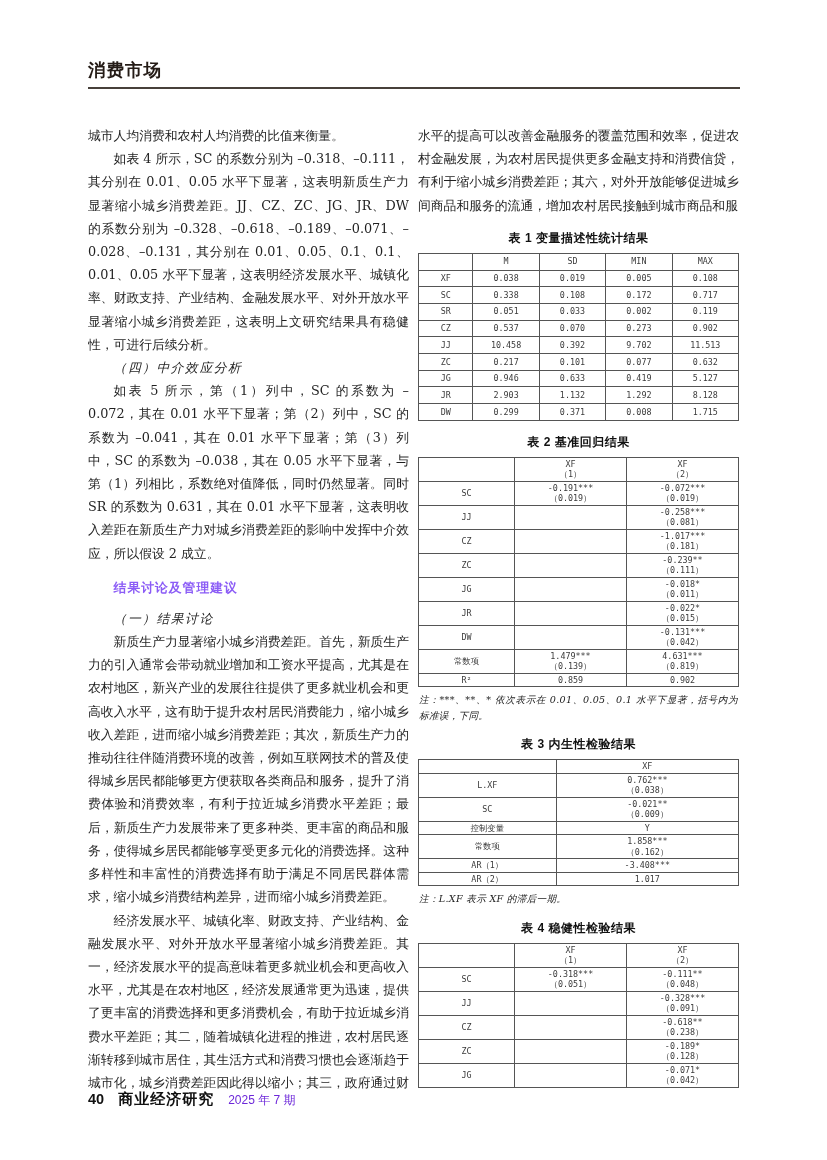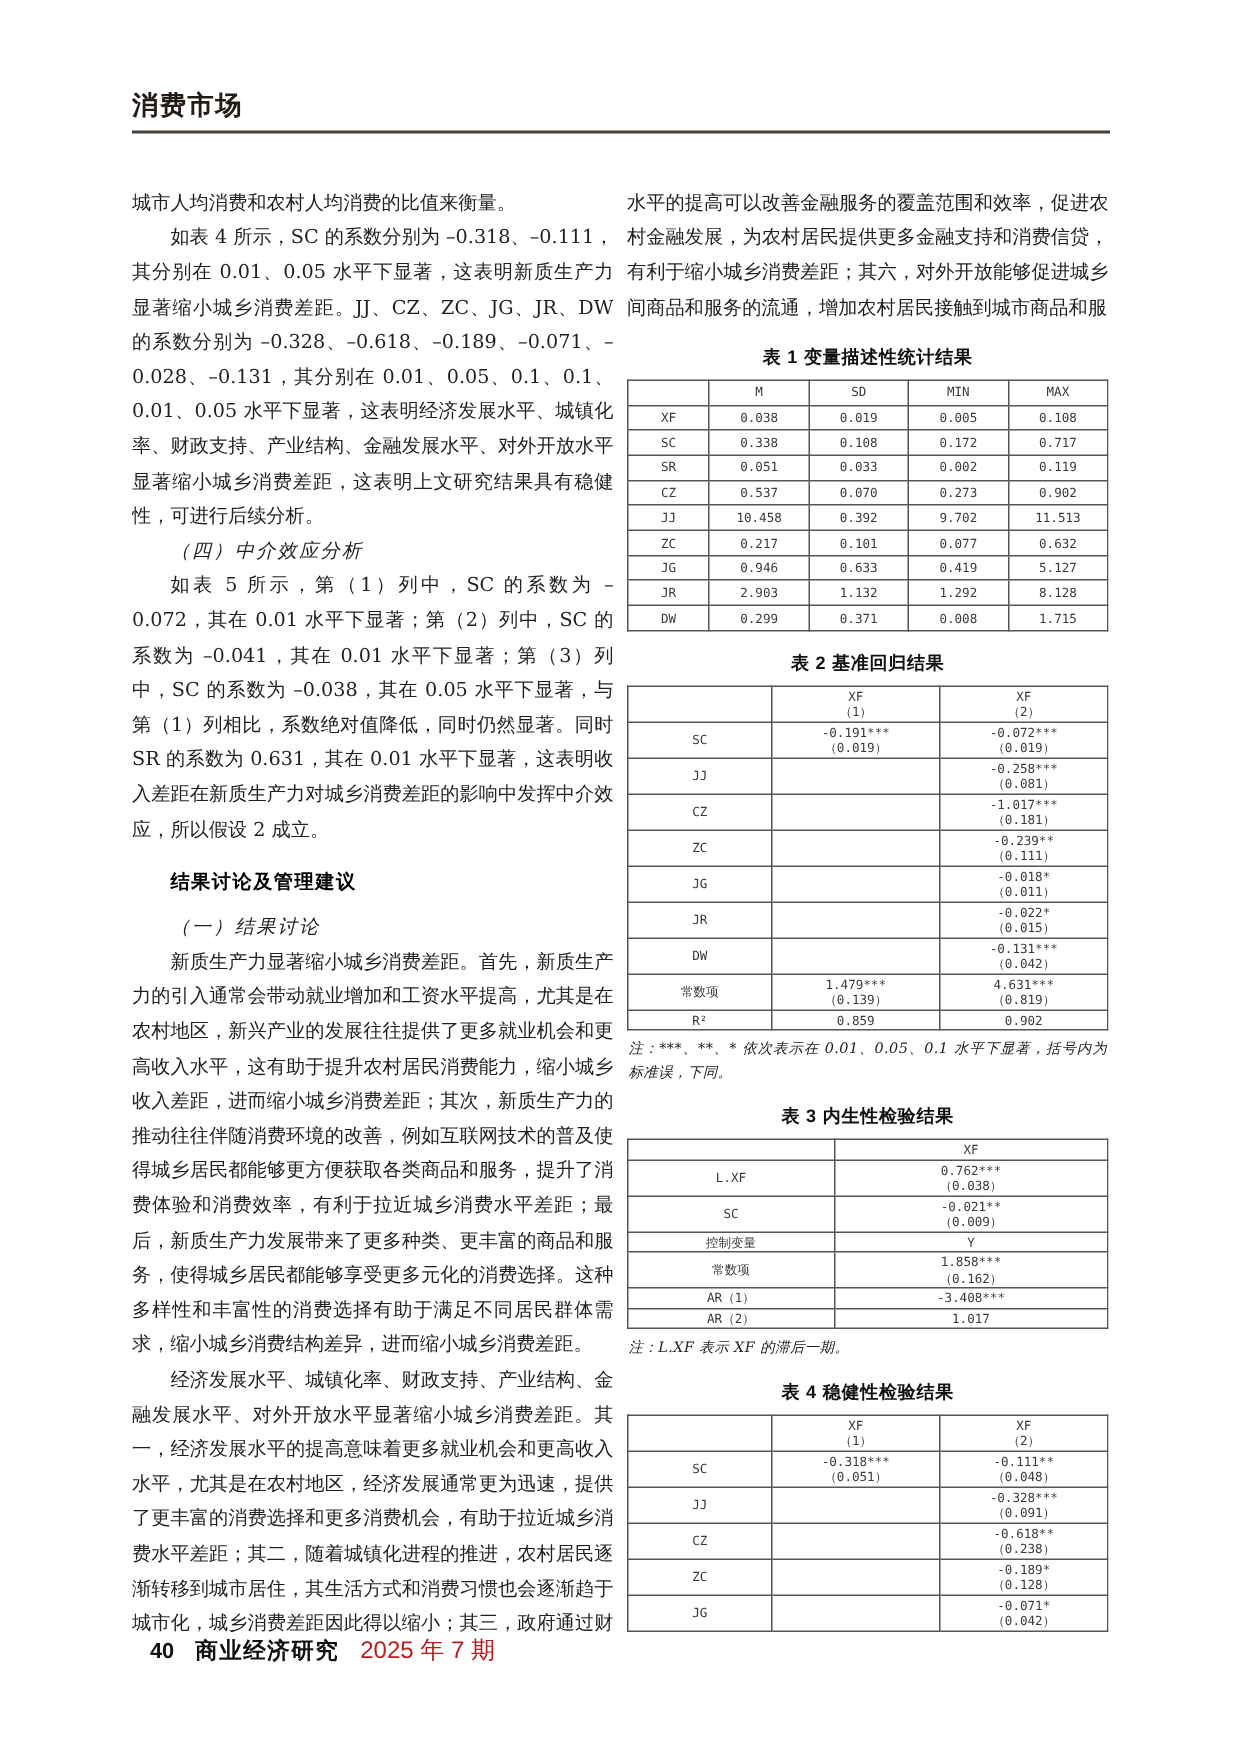--- a/index.html
+++ b/index.html
@@ -33,21 +33,21 @@
     margin:0;font-size:12.8px;line-height:23.2px;
     text-align:justify;text-justify:inter-ideograph;
   }
   .col p.indent{text-indent:2em;}
   .kaiti{
     font-style:italic;text-indent:2em;
     letter-spacing:1.5px;
   }
   .big-heading{
     font-family:"Liberation Sans","DejaVu Sans",sans-serif;
-    font-weight:bold;font-size:16px;color:#000000;
+    font-weight:bold;font-size:16px;color:#8b5cf6;
     margin:10px 0 6px 0 !important;text-indent:2em;
     letter-spacing:1px;line-height:26px !important;
   }
   
   .tbl-title{
     font-family:"Liberation Sans","DejaVu Sans",sans-serif;
     font-weight:bold;font-size:12px;color:#111;
     text-align:center;margin:13px 0 6px 0;letter-spacing:0.5px;
   }
   table.data{
@@ -65,25 +65,25 @@
   table.t1 td,table.t1 th{padding:2.6px 2px;}
   .tbl-note{
     font-size:9.6px;font-style:italic;color:#222;
     line-height:15.5px;margin:5px 1px 0 1px;text-align:justify;
     letter-spacing:0.3px;
   }
   
   .footer{
     position:absolute;left:88px;top:1090px;width:652px;
     font-family:"Liberation Sans","DejaVu Sans",sans-serif;
-    display:flex;align-items:baseline;gap:14px;margin-left:12px;
+    display:flex;align-items:baseline;gap:14px;
   }
   .footer .pageno{font-weight:bold;font-size:14.5px;color:#111;}
   .footer .journal{font-weight:bold;font-size:15px;color:#111;letter-spacing:1px;text-align:center;}
-  .footer .issue{font-size:16px;color:#b91c1c;}
+  .footer .issue{font-size:12px;color:#6d28d9;}
 </style>
 </head>
 <body>
 
 <div class="page">
 
   <div class="header">
     <div class="section-title">消费市场</div>
     <div class="header-rule"></div>
   </div>

